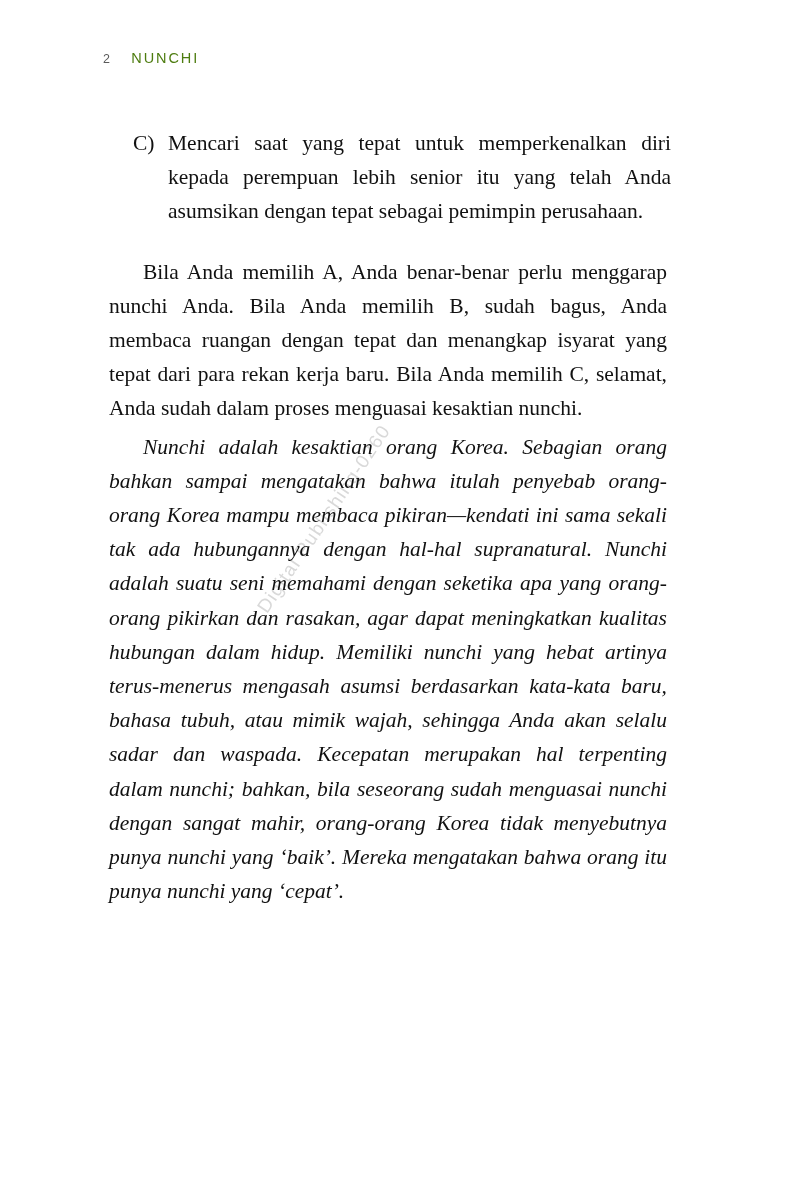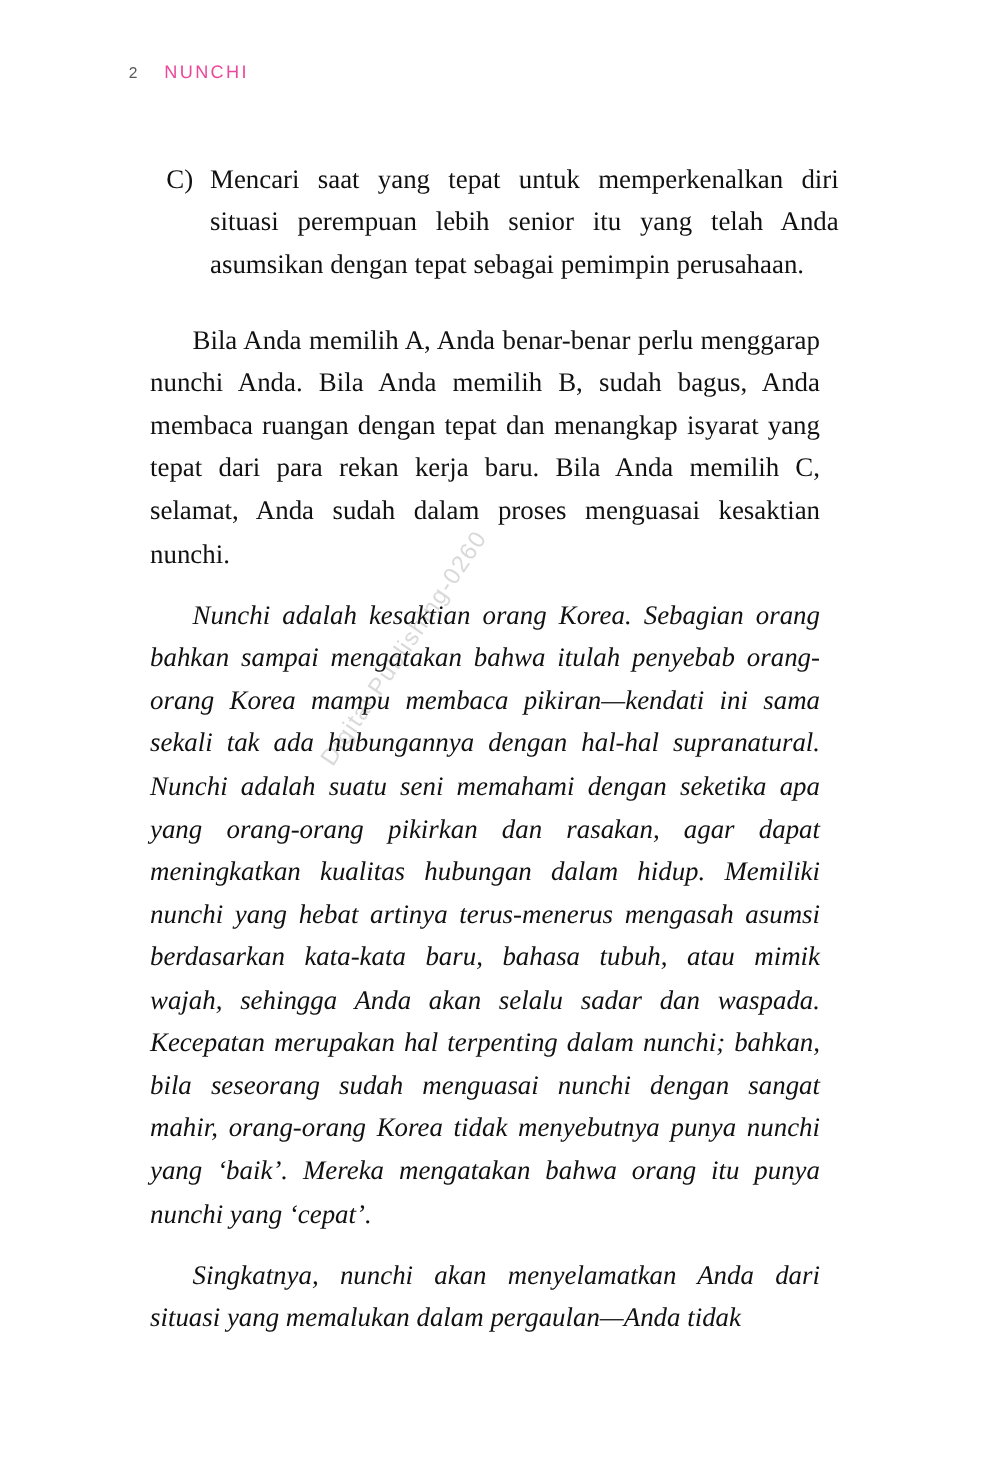--- a/index.html
+++ b/index.html
@@ -29,21 +29,21 @@
   }
   .running-head .folio {
     font-size: 12.5px;
     letter-spacing: 0.4px;
     color: #5a5a5a;
   }
   .running-head .book-title {
     font-size: 14.5px;
     letter-spacing: 1.9px;
     margin-left: 21px;
-    color: #ec4899;
+    color: #4d7c0f;
   }
 
   
   .watermark {
     position: absolute;
     left: 262px;
     top: 600px;
     transform-origin: left center;
     transform: rotate(-56deg);
     font-family: "Liberation Sans", sans-serif;
@@ -84,21 +84,21 @@
   .list-item .body {
     flex: 1 1 auto;
     text-align: justify;
     text-align-last: left;
     hyphens: none;
   }
 
   p.para {
     font-size: 21.5px;
     line-height: 34.2px;
-    margin: 15px;
+    margin: 4px;
     text-align: justify;
     text-align-last: left;
     text-indent: 34px;
     hyphens: none;
   }
 
   p.para.first-after-list {
     margin-top: 26px;
   }
 
@@ -118,22 +118,21 @@
     <span class="folio">2</span>
     <span class="book-title">NUNCHI</span>
   </div>
 
   <div class="watermark">Digital Publishing-0260</div>
 
   <div class="textblock">
 
     <div class="list-item">
       <span class="marker">C)</span>
-      <span class="body">Mencari saat yang tepat untuk memperkenalkan diri situasi perempuan lebih senior itu yang telah Anda asumsikan dengan tepat sebagai pemimpin perusahaan.</span>
+      <span class="body">Mencari saat yang tepat untuk memperkenalkan diri kepada perempuan lebih senior itu yang telah Anda asumsikan dengan tepat sebagai pemimpin perusahaan.</span>
     </div>
 
     <p class="para first-after-list">Bila Anda memilih A, Anda benar-benar perlu menggarap nunchi Anda. Bila Anda memilih B, sudah bagus, Anda membaca ruangan dengan tepat dan menangkap isyarat yang tepat dari para rekan kerja baru. Bila Anda memilih C, selamat, Anda sudah dalam proses menguasai kesaktian nunchi.</p>
     <p class="para tight">Nunchi adalah kesaktian orang Korea. Sebagian orang bahkan sampai mengatakan bahwa itulah penyebab orang-orang Korea mampu membaca pikiran—kendati ini sama sekali tak ada hubungannya dengan hal-hal supranatural. Nunchi adalah suatu seni memahami dengan seketika apa yang orang-orang pikirkan dan rasakan, agar dapat meningkatkan kualitas hubungan dalam hidup. Memiliki nunchi yang hebat artinya terus-menerus mengasah asumsi berdasarkan kata-kata baru, bahasa tubuh, atau mimik wajah, sehingga Anda akan selalu sadar dan waspada. Kecepatan merupakan hal terpenting dalam nunchi; bahkan, bila seseorang sudah menguasai nunchi dengan sangat mahir, orang-orang Korea tidak menyebutnya punya nunchi yang ‘baik’. Mereka mengatakan bahwa orang itu punya nunchi yang ‘cepat’.</p>
-    <p class="para tight">Singkatnya, nunchi akan menyelamatkan Anda dari situasi yang memalukan dalam pergaulan—Anda tidak</p>
 
   </div>
 
 </div>
 
 </body></html>

